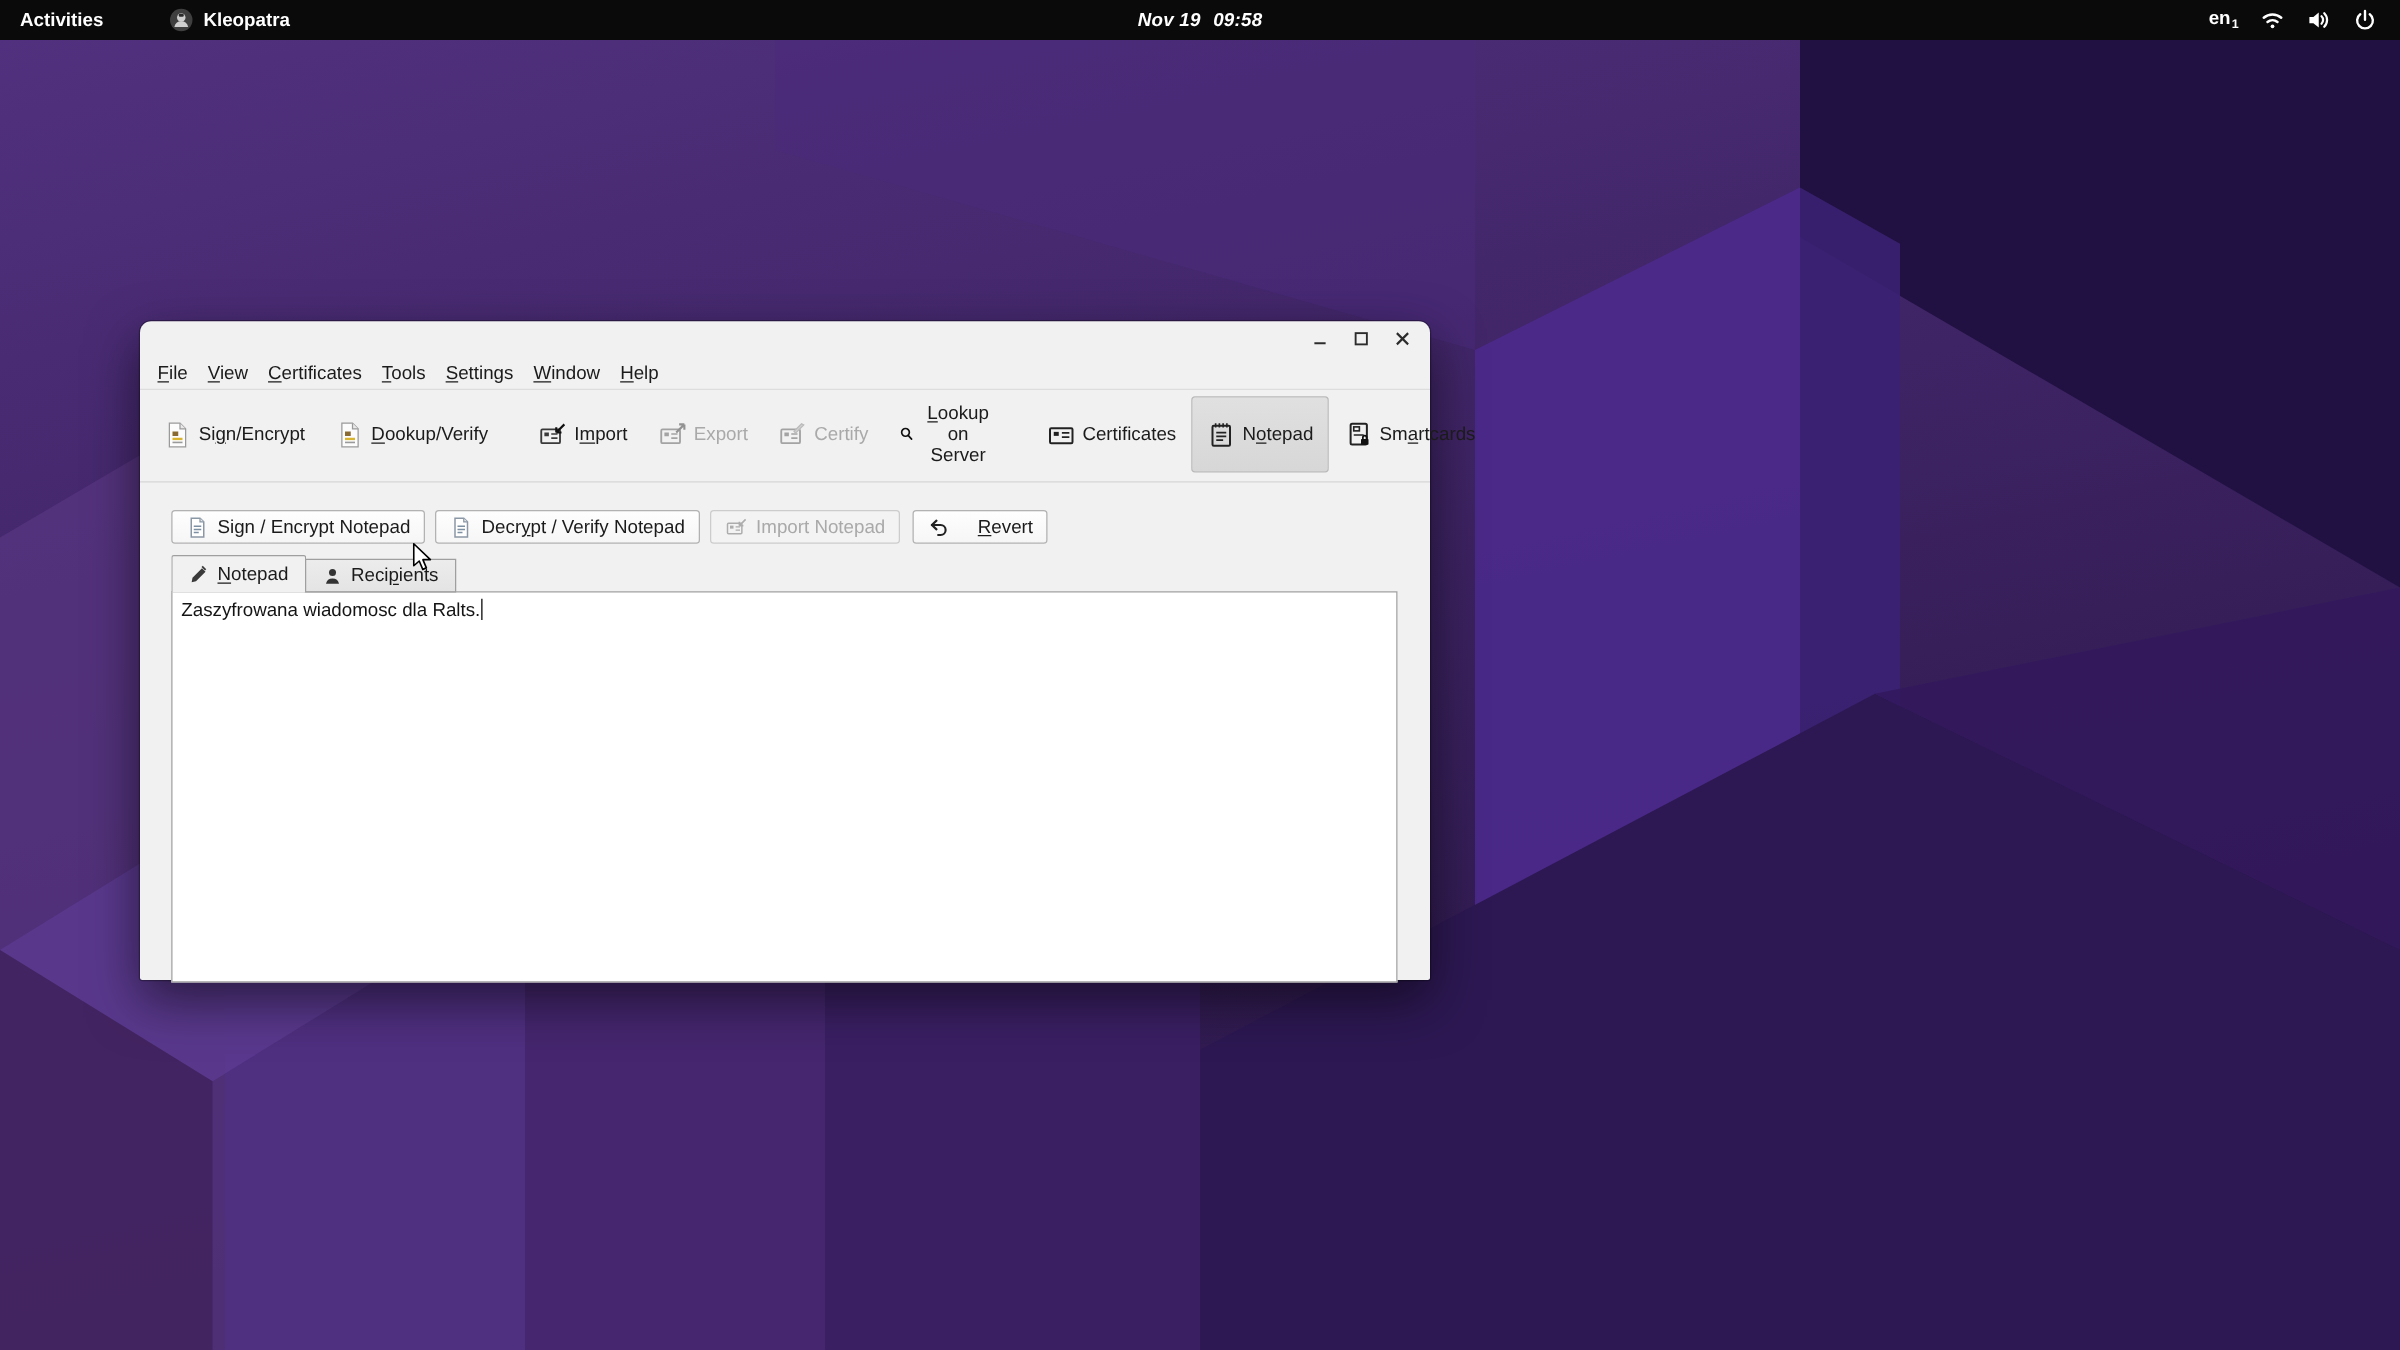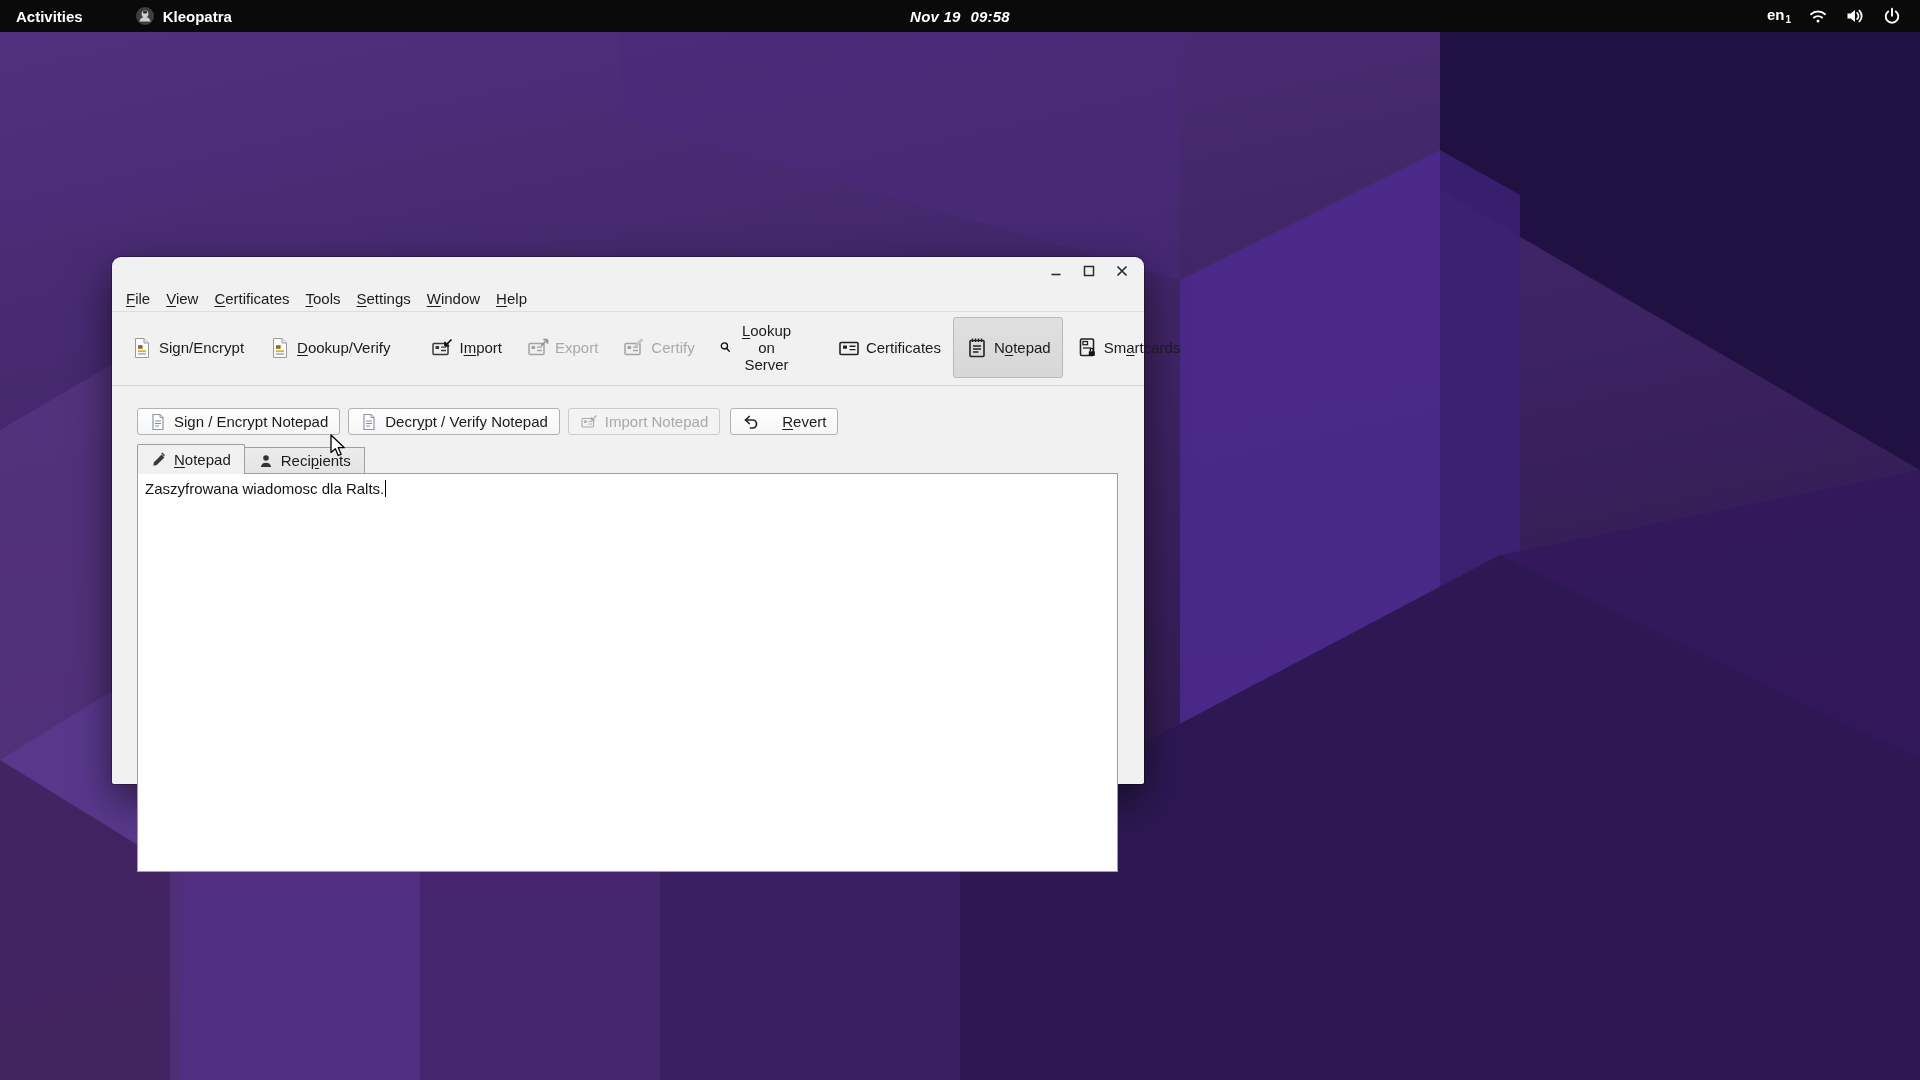--- a/index.html
+++ b/index.html
@@ -55,21 +55,21 @@
   .abtn.disabled .aicon { opacity:.45; filter:grayscale(1); }
   .abtn.revert { margin-left:2px;gap:22px; }
 
   .tabrow { display:flex; align-items:flex-end; margin-top:9px; position:relative; z-index:2; margin-bottom:-1px; }
   .tab { display:inline-flex; align-items:center; gap:7px; height:27px; padding:0 13px;
          background:linear-gradient(#ececec,#e4e4e4); border:1px solid #9f9f9f; font:inherit; font-size:15px; color:#1b1b1b; cursor:default; }
   .tab .tabicon { display:inline-flex; width:16px; height:16px; }
   .tab.active { height:30px; background:#f1f1f1; border-bottom:none; border-radius:2px 2px 0 0; }
   .tab.inactive { margin-left:-1px; }
 
-  .editor { position:relative; border:1px solid #9f9f9f; background:#ffffff; height:399px; width:100%;
+  .editor { position:relative; border:1px solid #9f9f9f; background:#ffffff; height:313px; width:100%;
             padding:5px 7px; font-size:15px; line-height:19px; color:#141414; cursor:text; }
   .caret { display:inline-block; width:1px; height:17px; background:#000; margin-left:1px; vertical-align:-3px; }
 
   .cursor { position:absolute; left:330px; top:434px; z-index:99; }
 </style>
 </head>
 <body>
 
 <svg class="wallpaper" viewBox="0 0 1920 1080" preserveAspectRatio="none">
   <defs>

